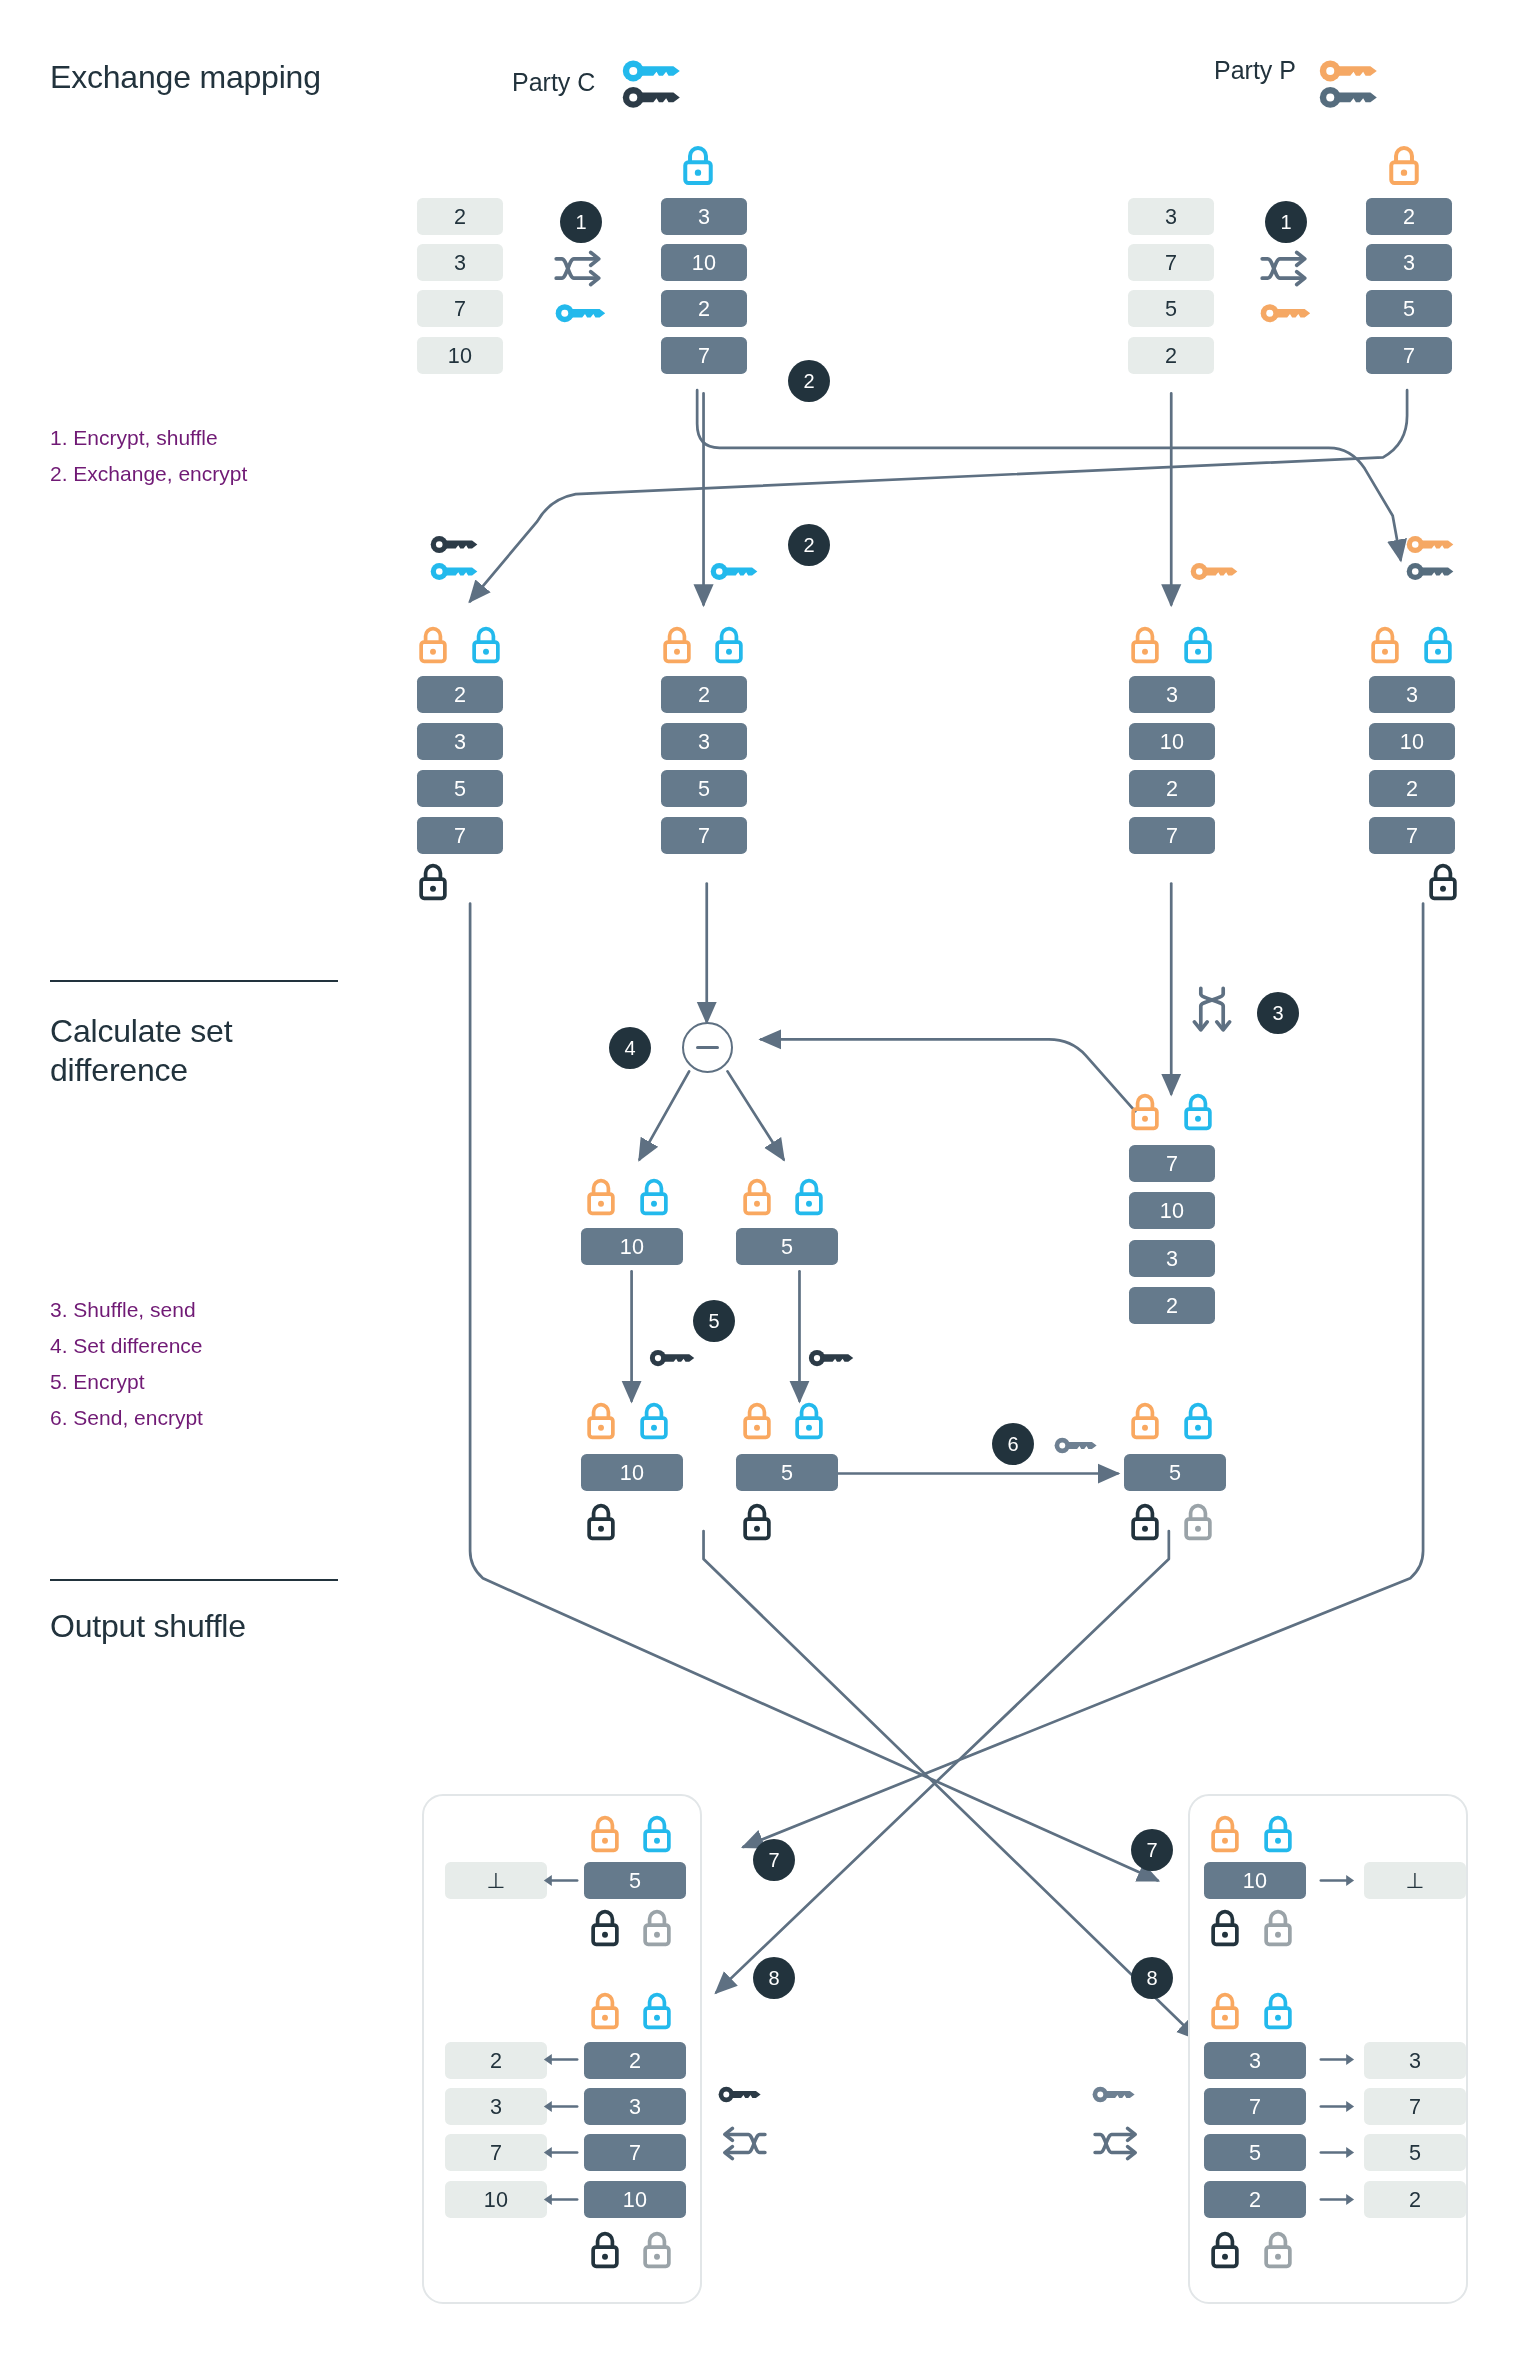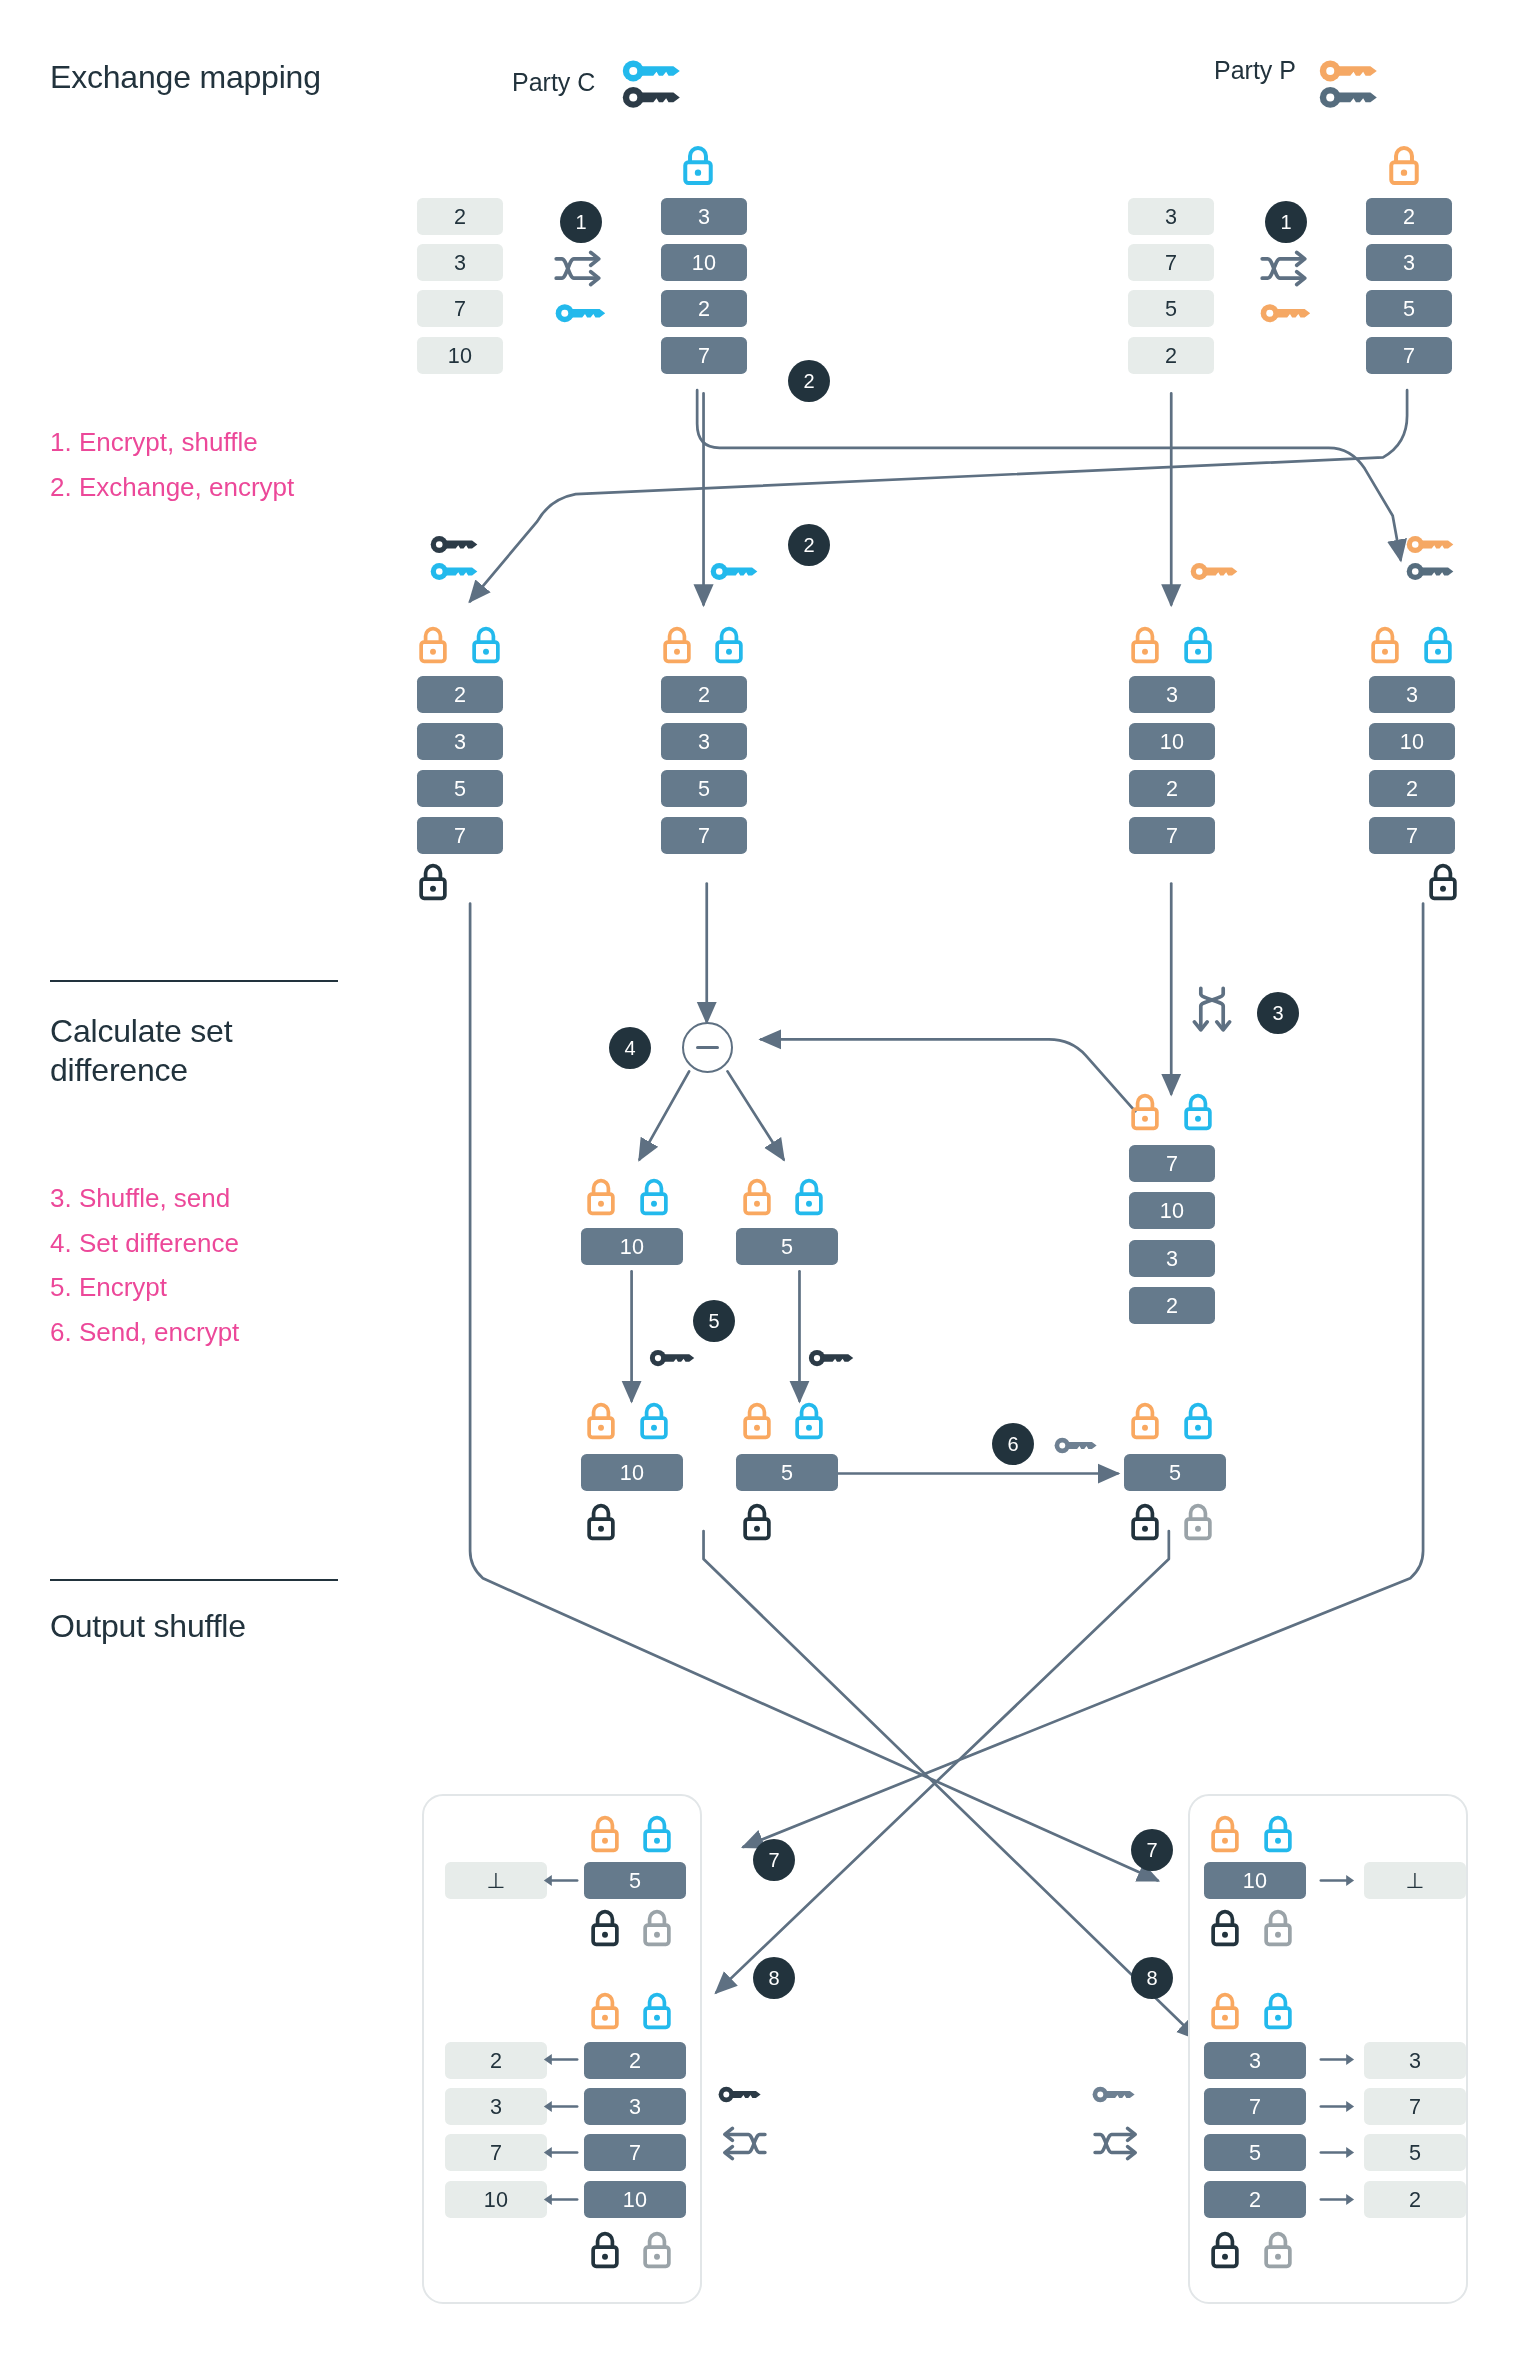--- a/index.html
+++ b/index.html
@@ -18,23 +18,23 @@
   .rail-title {
     position:absolute;
     font-size: 32px;
     font-weight: 400;
     color:#22333d;
     line-height: 1.22;
     letter-spacing:-0.2px;
   }
   .rail-steps {
     position:absolute;
-    font-size: 26px;
+    font-size: 21px;
     line-height: 1.72;
-    color:#ec4899;
+    color:#701a75;
     white-space: pre-line;
   }
   .rule {
     position:absolute;
     height:2.4px;
     background:#22333d;
     width:288px;
     left:50px;
   }
 
@@ -146,21 +146,21 @@
 
   <div class="rule" style="top:980px;"></div>
   <div class="rule" style="top:1579px;"></div>
 
   <div class="rail-title" style="left:50px; top:58px;">Exchange mapping</div>
   <div class="rail-steps" style="left:50px; top:420px;">1. Encrypt, shuffle
 2. Exchange, encrypt</div>
 
   <div class="rail-title" style="left:50px; top:1012px; white-space:pre-line;">Calculate set
 difference</div>
-  <div class="rail-steps" style="left:50px; top:1176px;">3. Shuffle, send
+  <div class="rail-steps" style="left:50px; top:1292px;">3. Shuffle, send
 4. Set difference
 5. Encrypt
 6. Send, encrypt</div>
 
   <div class="rail-title" style="left:50px; top:1607px;">Output shuffle</div>
 
   <div class="party" style="left:512px; top:68px;">Party C</div>
   <span class="ic" style="left:622px; top:58px;">
     <svg width="61" height="58" viewBox="0 0 76 72">
       <g fill="#23b9ec">

